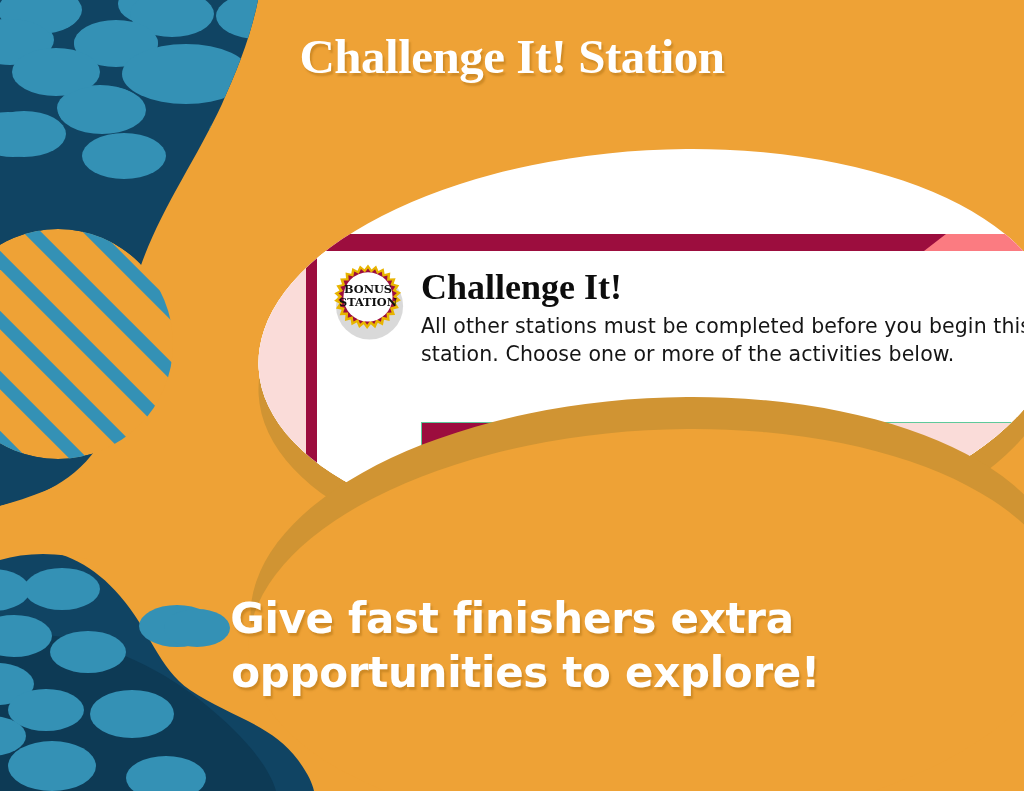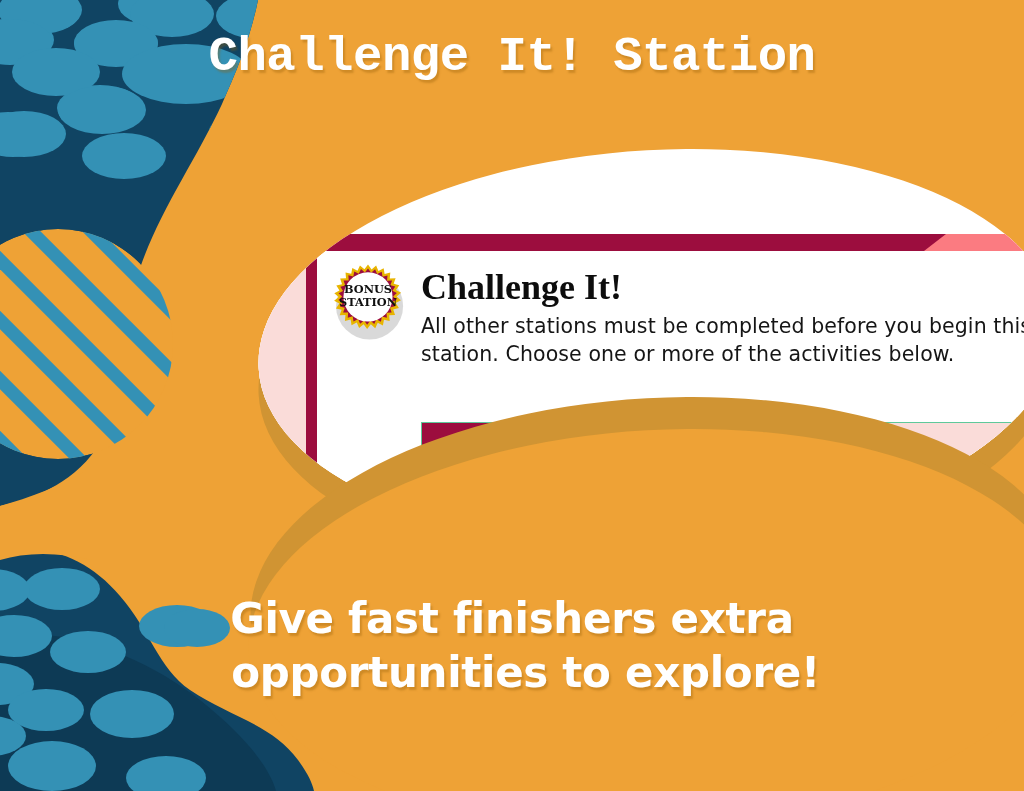--- a/index.html
+++ b/index.html
@@ -17,21 +17,21 @@
   
   .headline{
     position:absolute;left:0;top:31px;width:1024px;
     text-align:center;
     color:#ffffff;
     font-size:49px;
     font-weight:bold;
     letter-spacing:-0.5px;
     line-height:1.08;
     text-shadow:2px 3px 2px rgba(150,95,10,0.35);
-    font-family:Liberation Mono, monospace;
+    font-family:Liberation Serif, serif;
     z-index:40;
   }
   .subhead{
     position:absolute;left:0;top:592px;width:1024px;
     text-align:center;
     color:#ffffff;
     font-size:42px;
     font-weight:bold;
     letter-spacing:-0.3px;
     line-height:1.28;

